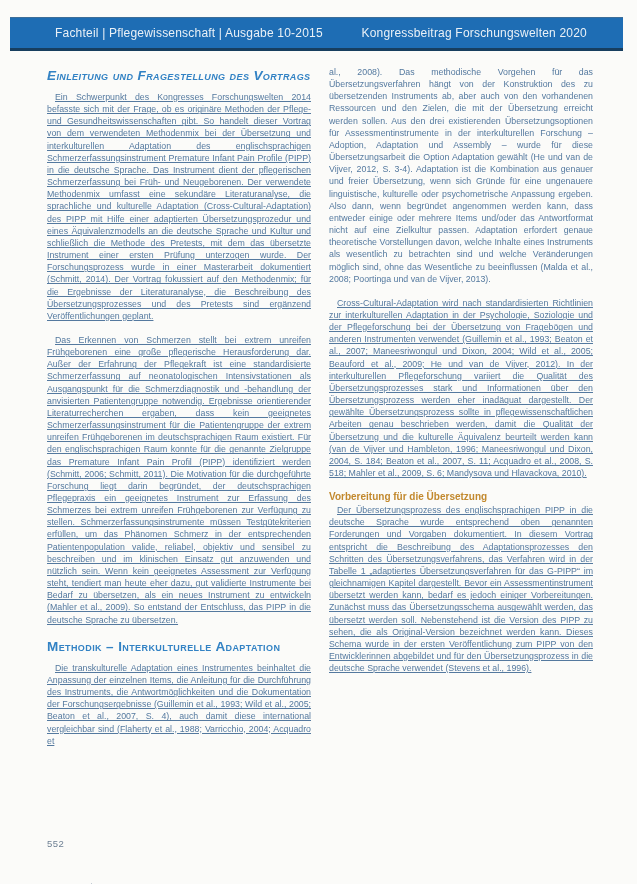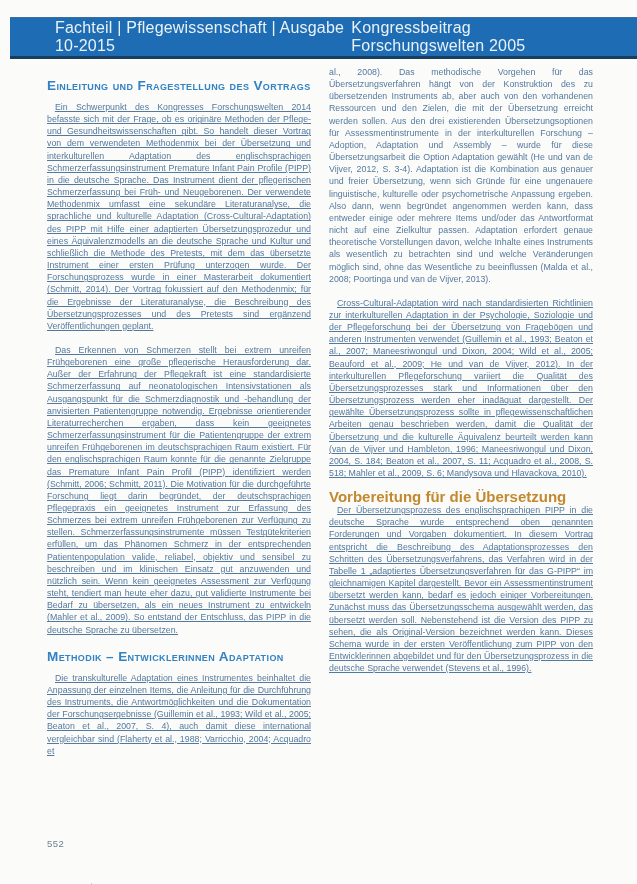--- a/index.html
+++ b/index.html
@@ -3,72 +3,72 @@
 <meta charset="utf-8">
 <style>
   html,body { margin:0; padding:0; background:#e9e9e7; }
   .page {
     position:relative; width:637px; height:884px; margin:0 auto;
     background:#fbfbf9; overflow:hidden;
     font-family:"Liberation Sans", sans-serif;
     -webkit-font-smoothing:antialiased;
   }
   .header-bar {
-    position:absolute; top:17px; left:10px; right:0; height:42px;
+    position:absolute; top:17px; left:10px; right:14px; height:34px;
     background:#1e6db4;
     border-top:1px solid #3d6e99;
     border-bottom:3px solid #173e5f;
     display:flex; justify-content:space-between; align-items:center;
     padding:0 36px 0 45px; box-sizing:border-box;
-    color:#eaf1f7; font-size:16px; letter-spacing:0.2px; font-weight:400;
+    color:#eaf1f7; font-size:12px; letter-spacing:0.2px; font-weight:400;
   }
   .columns {
     position:absolute; top:66px; left:47px; width:546px;
     display:flex; gap:18px;
     color:#54799f; font-size:8.8px; line-height:12.15px;
     text-align:justify; hyphens:auto; -webkit-hyphens:auto;
   }
   .col { flex:1 1 0; min-width:0; }
   .col h2 {
     font-variant:small-caps; font-weight:600;
     font-size:13.5px; line-height:15px; letter-spacing:0.4px;
     color:#3282c4; margin:13px 0 8px; text-align:left;
   }
-  .col h2:first-child { margin-top:12px; }
+  .col h2:first-child { margin-top:2px;font-style:italic; }
   .col p { margin:0 0 12px; }
   .col p.indent { text-indent:8px;text-decoration:underline; }
   .col h3.sub {
-    color:#c2892e; font-size:15px; font-weight:700;
+    color:#c2892e; font-size:10px; font-weight:700;
     margin:0 0 1px; text-align:left; line-height:12px;
   }
   .footer {
     position:absolute; left:47px; top:836px; right:40px;
     display:flex; align-items:flex-start;
     color:#6e8094; font-size:9.5px; letter-spacing:0.5px;
   }
   .footer .pn { width:44px; padding-top:2px; }
   .footer .fi { border-left:1px solid #c2cbd4; padding:2px 0 0 16px; min-height:36px;margin-top:47px; }
 </style>
 </head>
 <body>
 
 <div class="page">
 
   <div class="header-bar">
     <span>Fachteil | Pflegewissenschaft | Ausgabe 10-2015</span>
-    <span>Kongressbeitrag Forschungswelten 2005</span>
+    <span>Kongressbeitrag Forschungswelten 2020</span>
   </div>
 
   <div class="columns">
 
     <div class="col">
       <h2>Einleitung und Fragestellung des Vortrags</h2>
       <p class="indent">Ein Schwerpunkt des Kongresses Forschungswelten 2014 befasste sich mit der Frage, ob es originäre Methoden der Pflege- und Gesundheitswissenschaften gibt. So handelt dieser Vortrag von dem verwendeten Methodenmix bei der Übersetzung und interkulturellen Adaptation des englischsprachigen Schmerzerfassungsinstrument Premature Infant Pain Profile (PIPP) in die deutsche Sprache. Das Instrument dient der pflegerischen Schmerzerfassung bei Früh- und Neugeborenen. Der verwendete Methodenmix umfasst eine sekundäre Literaturanalyse, die sprachliche und kulturelle Adaptation (Cross-Cultural-Adaptation) des PIPP mit Hilfe einer adaptierten Übersetzungsprozedur und eines Äquivalenzmodells an die deutsche Sprache und Kultur und schließlich die Methode des Pretests, mit dem das übersetzte Instrument einer ersten Prüfung unterzogen wurde. Der Forschungsprozess wurde in einer Masterarbeit dokumentiert (Schmitt, 2014). Der Vortrag fokussiert auf den Methodenmix; für die Ergebnisse der Literaturanalyse, die Beschreibung des Übersetzungsprozesses und des Pretests sind ergänzend Veröffentlichungen geplant.</p>
       <p class="indent">Das Erkennen von Schmerzen stellt bei extrem unreifen Frühgeborenen eine große pflegerische Herausforderung dar. Außer der Erfahrung der Pflegekraft ist eine standardisierte Schmerzerfassung auf neonatologischen Intensivstationen als Ausgangspunkt für die Schmerzdiagnostik und -behandlung der anvisierten Patientengruppe notwendig. Ergebnisse orientierender Literaturrecherchen ergaben, dass kein geeignetes Schmerzerfassungsinstrument für die Patientengruppe der extrem unreifen Frühgeborenen im deutschsprachigen Raum existiert. Für den englischsprachigen Raum konnte für die genannte Zielgruppe das Premature Infant Pain Profil (PIPP) identifiziert werden (Schmitt, 2006; Schmitt, 2011). Die Motivation für die durchgeführte Forschung liegt darin begründet, der deutschsprachigen Pflegepraxis ein geeignetes Instrument zur Erfassung des Schmerzes bei extrem unreifen Frühgeborenen zur Verfügung zu stellen. Schmerzerfassungsinstrumente müssen Testgütekriterien erfüllen, um das Phänomen Schmerz in der entsprechenden Patientenpopulation valide, reliabel, objektiv und sensibel zu beschreiben und im klinischen Einsatz gut anzuwenden und nützlich sein. Wenn kein geeignetes Assessment zur Verfügung steht, tendiert man heute eher dazu, gut validierte Instrumente bei Bedarf zu übersetzen, als ein neues Instrument zu entwickeln (Mahler et al., 2009). So entstand der Entschluss, das PIPP in die deutsche Sprache zu übersetzen.</p>
-      <h2>Methodik – Entwicklerinnen Adaptation</h2>
+      <h2>Methodik – Interkulturelle Adaptation</h2>
       <p class="indent">Die transkulturelle Adaptation eines Instrumentes beinhaltet die Anpassung der einzelnen Items, die Anleitung für die Durchführung des Instruments, die Antwortmöglichkeiten und die Dokumentation der Forschungsergebnisse (Guillemin et al., 1993; Wild et al., 2005; Beaton et al., 2007, S. 4), auch damit diese international vergleichbar sind (Flaherty et al., 1988; Varricchio, 2004; Acquadro et</p>
     </div>
 
     <div class="col">
       <p>al., 2008). Das methodische Vorgehen für das Übersetzungsverfahren hängt von der Konstruktion des zu übersetzenden Instruments ab, aber auch von den vorhandenen Ressourcen und den Zielen, die mit der Übersetzung erreicht werden sollen. Aus den drei existierenden Übersetzungsoptionen für Assessmentinstrumente in der interkulturellen Forschung – Adoption, Adaptation und Assembly – wurde für diese Übersetzungsarbeit die Option Adaptation gewählt (He und van de Vijver, 2012, S. 3-4). Adaptation ist die Kombination aus genauer und freier Übersetzung, wenn sich Gründe für eine ungenauere linguistische, kulturelle oder psychometrische Anpassung ergeben. Also dann, wenn begründet angenommen werden kann, dass entweder einige oder mehrere Items und/oder das Antwortformat nicht auf eine Zielkultur passen. Adaptation erfordert genaue theoretische Vorstellungen davon, welche Inhalte eines Instruments als wesentlich zu betrachten sind und welche Veränderungen möglich sind, ohne das Wesentliche zu beeinflussen (Malda et al., 2008; Poortinga und van de Vijver, 2013).</p>
       <p class="indent">Cross-Cultural-Adaptation wird nach standardisierten Richtlinien zur interkulturellen Adaptation in der Psychologie, Soziologie und der Pflegeforschung bei der Übersetzung von Fragebögen und anderen Instrumenten verwendet (Guillemin et al., 1993; Beaton et al., 2007; Maneesriwongul und Dixon, 2004; Wild et al., 2005; Beauford et al., 2009; He und van de Vijver, 2012). In der interkulturellen Pflegeforschung variiert die Qualität des Übersetzungsprozesses stark und Informationen über den Übersetzungsprozess werden eher inadäquat dargestellt. Der gewählte Übersetzungsprozess sollte in pflegewissenschaftlichen Arbeiten genau beschrieben werden, damit die Qualität der Übersetzung und die kulturelle Äquivalenz beurteilt werden kann (van de Vijver und Hambleton, 1996; Maneesriwongul und Dixon, 2004, S. 184; Beaton et al., 2007, S. 11; Acquadro et al., 2008, S. 518; Mahler et al., 2009, S. 6; Mandysova und Hlavackova, 2010).</p>
       <h3 class="sub">Vorbereitung für die Übersetzung</h3>
       <p class="indent">Der Übersetzungsprozess des englischsprachigen PIPP in die deutsche Sprache wurde entsprechend oben genannten Forderungen und Vorgaben dokumentiert. In diesem Vortrag entspricht die Beschreibung des Adaptationsprozesses den Schritten des Übersetzungsverfahrens, das Verfahren wird in der Tabelle 1 „adaptiertes Übersetzungsverfahren für das G-PIPP“ im gleichnamigen Kapitel dargestellt. Bevor ein Assessmentinstrument übersetzt werden kann, bedarf es jedoch einiger Vorbereitungen. Zunächst muss das Übersetzungsschema ausgewählt werden, das übersetzt werden soll. Nebenstehend ist die Version des PIPP zu sehen, die als Original-Version bezeichnet werden kann. Dieses Schema wurde in der ersten Veröffentlichung zum PIPP von den Entwicklerinnen abgebildet und für den Übersetzungsprozess in die deutsche Sprache verwendet (Stevens et al., 1996).</p>
     </div>
 

